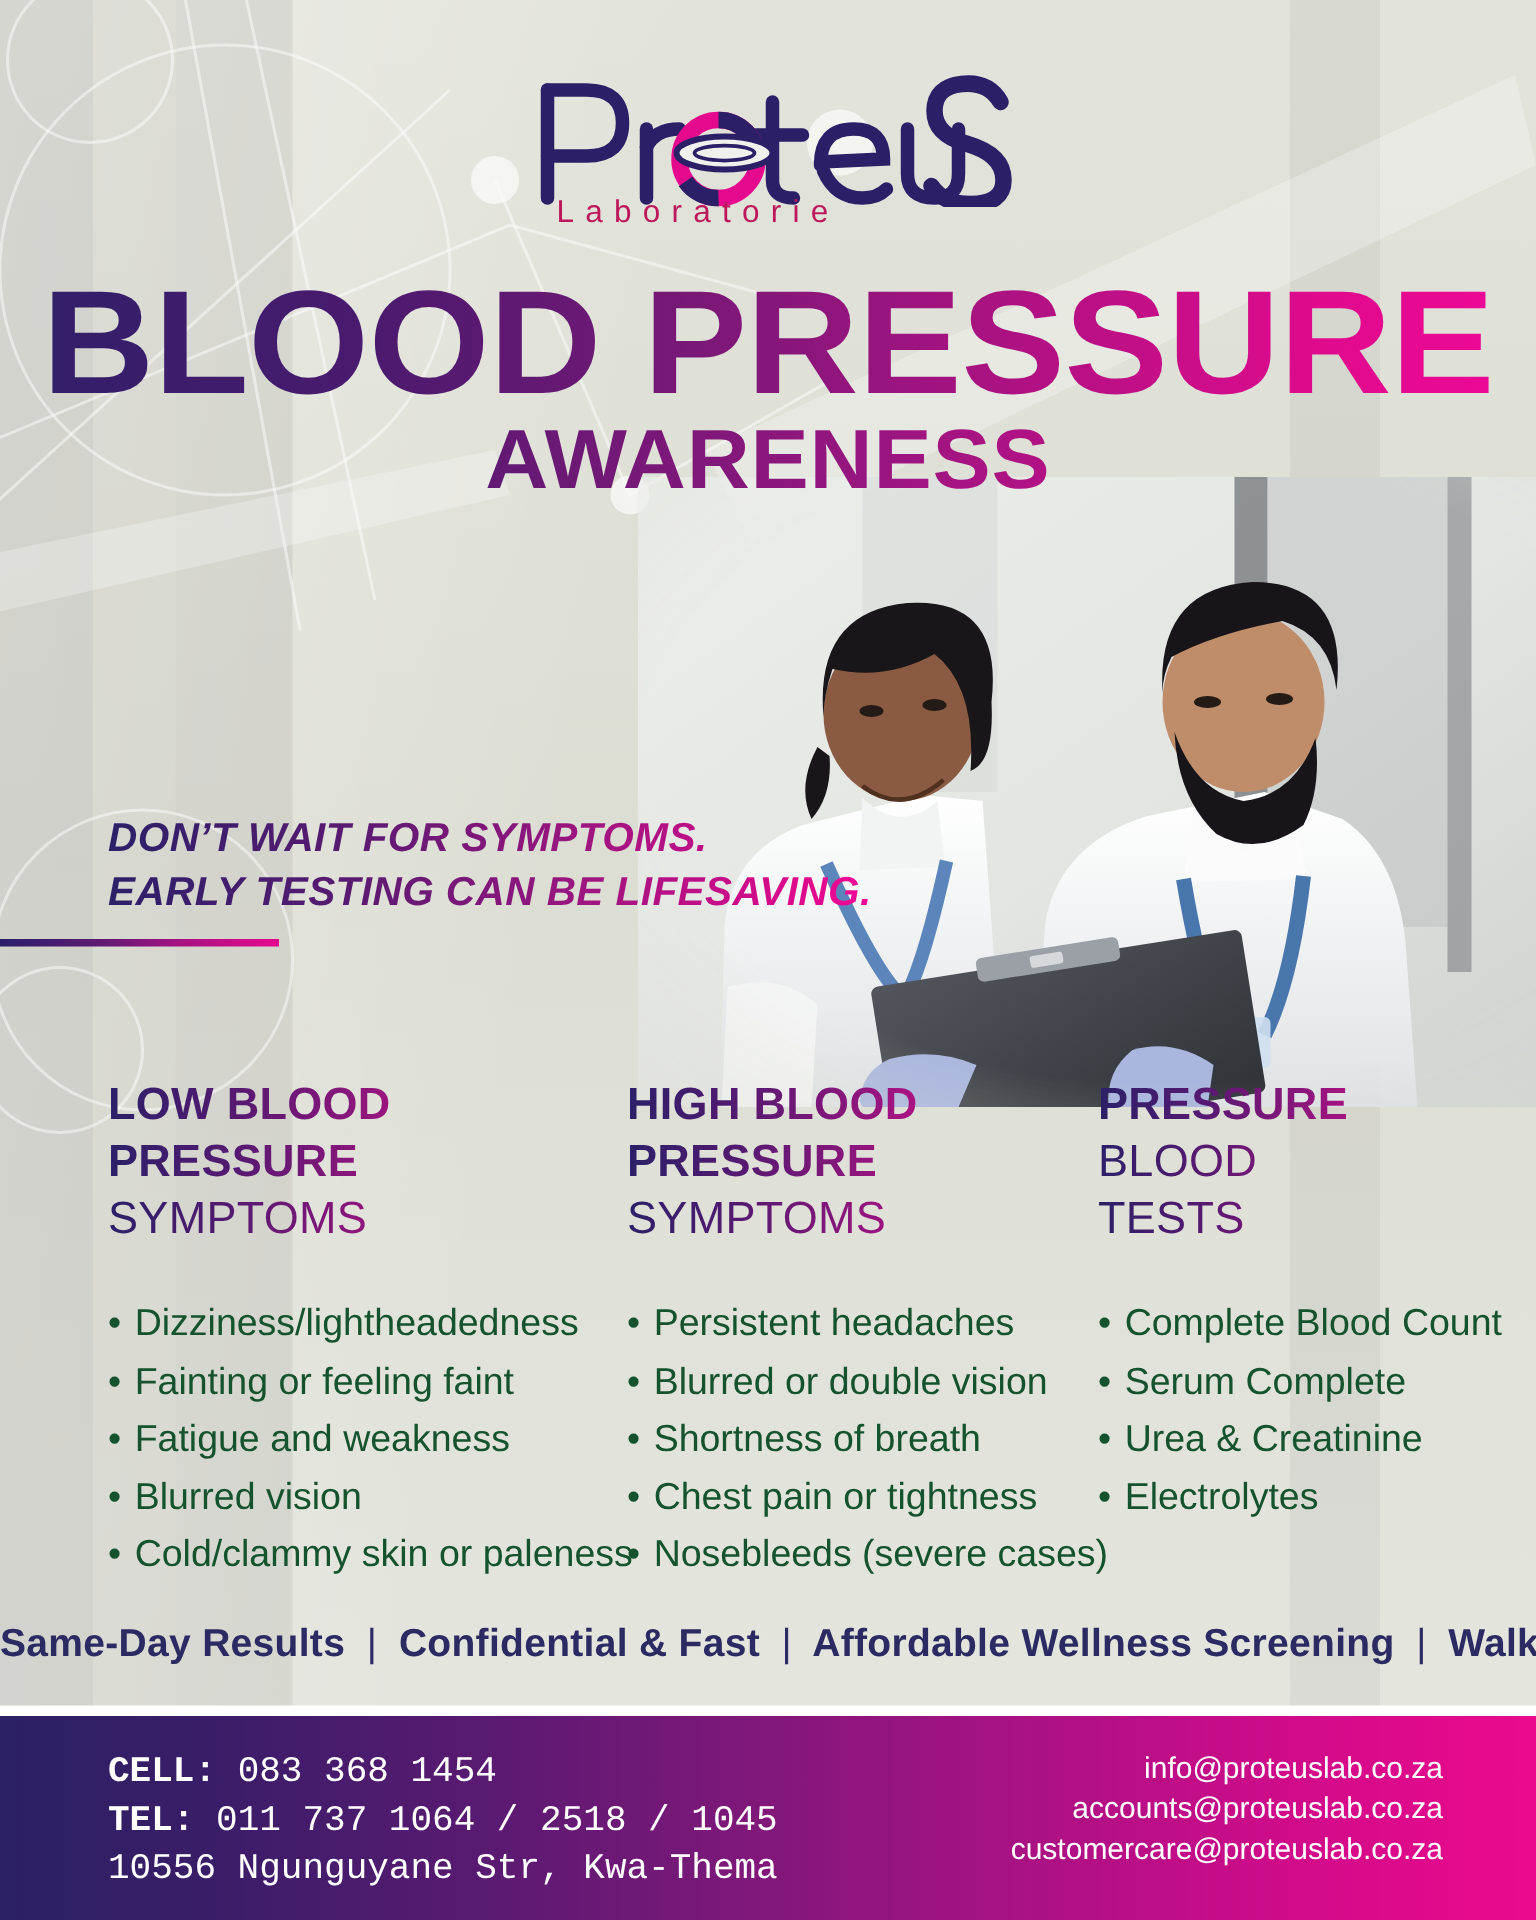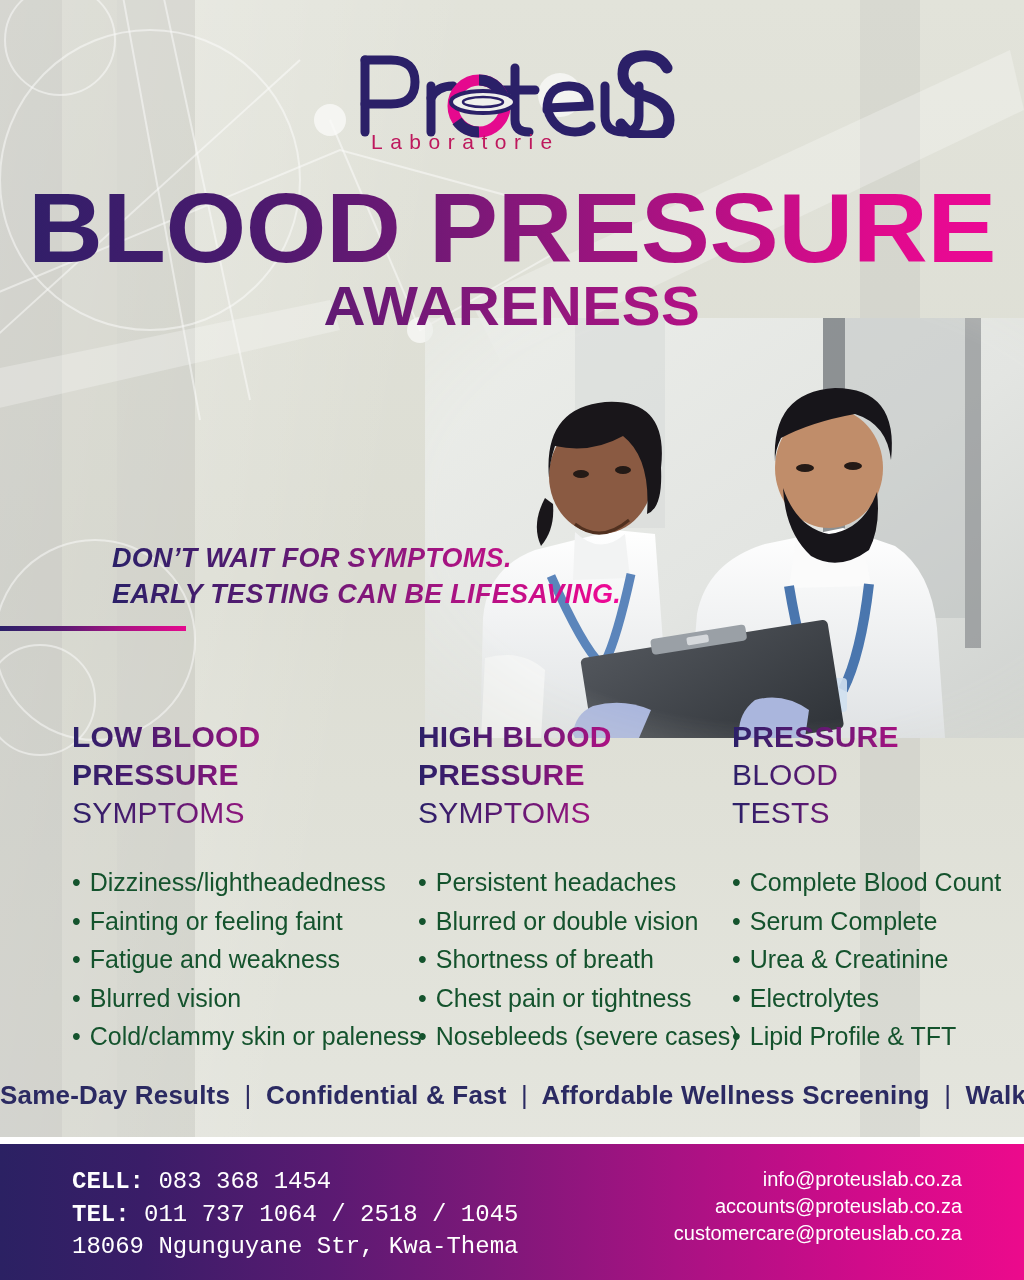--- a/index.html
+++ b/index.html
@@ -51,21 +51,21 @@
     font-family:"Liberation Sans Narrow","Liberation Sans",sans-serif;
     font-weight:700;font-size:56px;line-height:1;letter-spacing:.5px;margin-top:4px;
     transform:scaleX(1.04);transform-origin:center;
     background:linear-gradient(90deg,#2b2068 0%,#5b1a72 30%,#9c1580 58%,#d60b8b 82%,#f3089a 100%);
     -webkit-background-clip:text;background-clip:text;color:transparent;
     -webkit-text-fill-color:transparent;
     white-space:nowrap;
   }
 
   
-  .tagline{position:absolute;left:72px;top:540px;margin-left:40px;}
+  .tagline{position:absolute;left:72px;top:540px;}
   .tagline div{
     font-family:"Liberation Sans Narrow","Liberation Sans",sans-serif;
     font-style:italic;font-weight:700;font-size:27px;line-height:1.34;letter-spacing:.3px;
     background:linear-gradient(90deg,#2b2068 0%,#5a1a72 32%,#9c1580 62%,#e00a8d 92%,#f3089a 100%);
     -webkit-background-clip:text;background-clip:text;color:transparent;
     -webkit-text-fill-color:transparent;white-space:nowrap;
   }
   .rule{position:absolute;left:0;top:626px;width:186px;height:5px;
     background:linear-gradient(90deg,#2b2068 0%,#5d1a73 35%,#a81283 65%,#e5098e 100%);}
 
@@ -295,21 +295,20 @@
       <div class="ch">
         <span class="l b grad-text">PRESSURE</span>
         <span class="l t grad-text">BLOOD</span>
         <span class="l t grad-text">TESTS</span>
       </div>
       <ul class="bullets">
         <li>Complete Blood Count</li>
         <li>Serum Complete</li>
         <li>Urea &amp; Creatinine</li>
         <li>Electrolytes</li>
-        <li>Lipid Profile &amp; TFT</li>
       </ul>
     </div>
   </div>
 
   <div class="benefits">
     <span>Same-Day Results</span>
     <span class="sep">|</span>
     <span>Confidential &amp; Fast</span>
     <span class="sep">|</span>
     <span>Affordable Wellness Screening</span>
@@ -321,21 +320,21 @@
   <div class="footer">
     <div class="f-left">
       <div>
         <b>CELL:</b>
         <span>083 368 1454</span>
       </div>
       <div>
         <b>TEL:</b>
         <span>011 737 1064  / 2518 / 1045</span>
       </div>
-      <div>18069 Ngunguyane Str, Kwa-Thema</div>
+      <div>10556 Ngunguyane Str, Kwa-Thema</div>
     </div>
     <div class="f-right">
       <div>info@proteuslab.co.za</div>
       <div>accounts@proteuslab.co.za</div>
       <div>customercare@proteuslab.co.za</div>
     </div>
   </div>
 
 </div>
 

